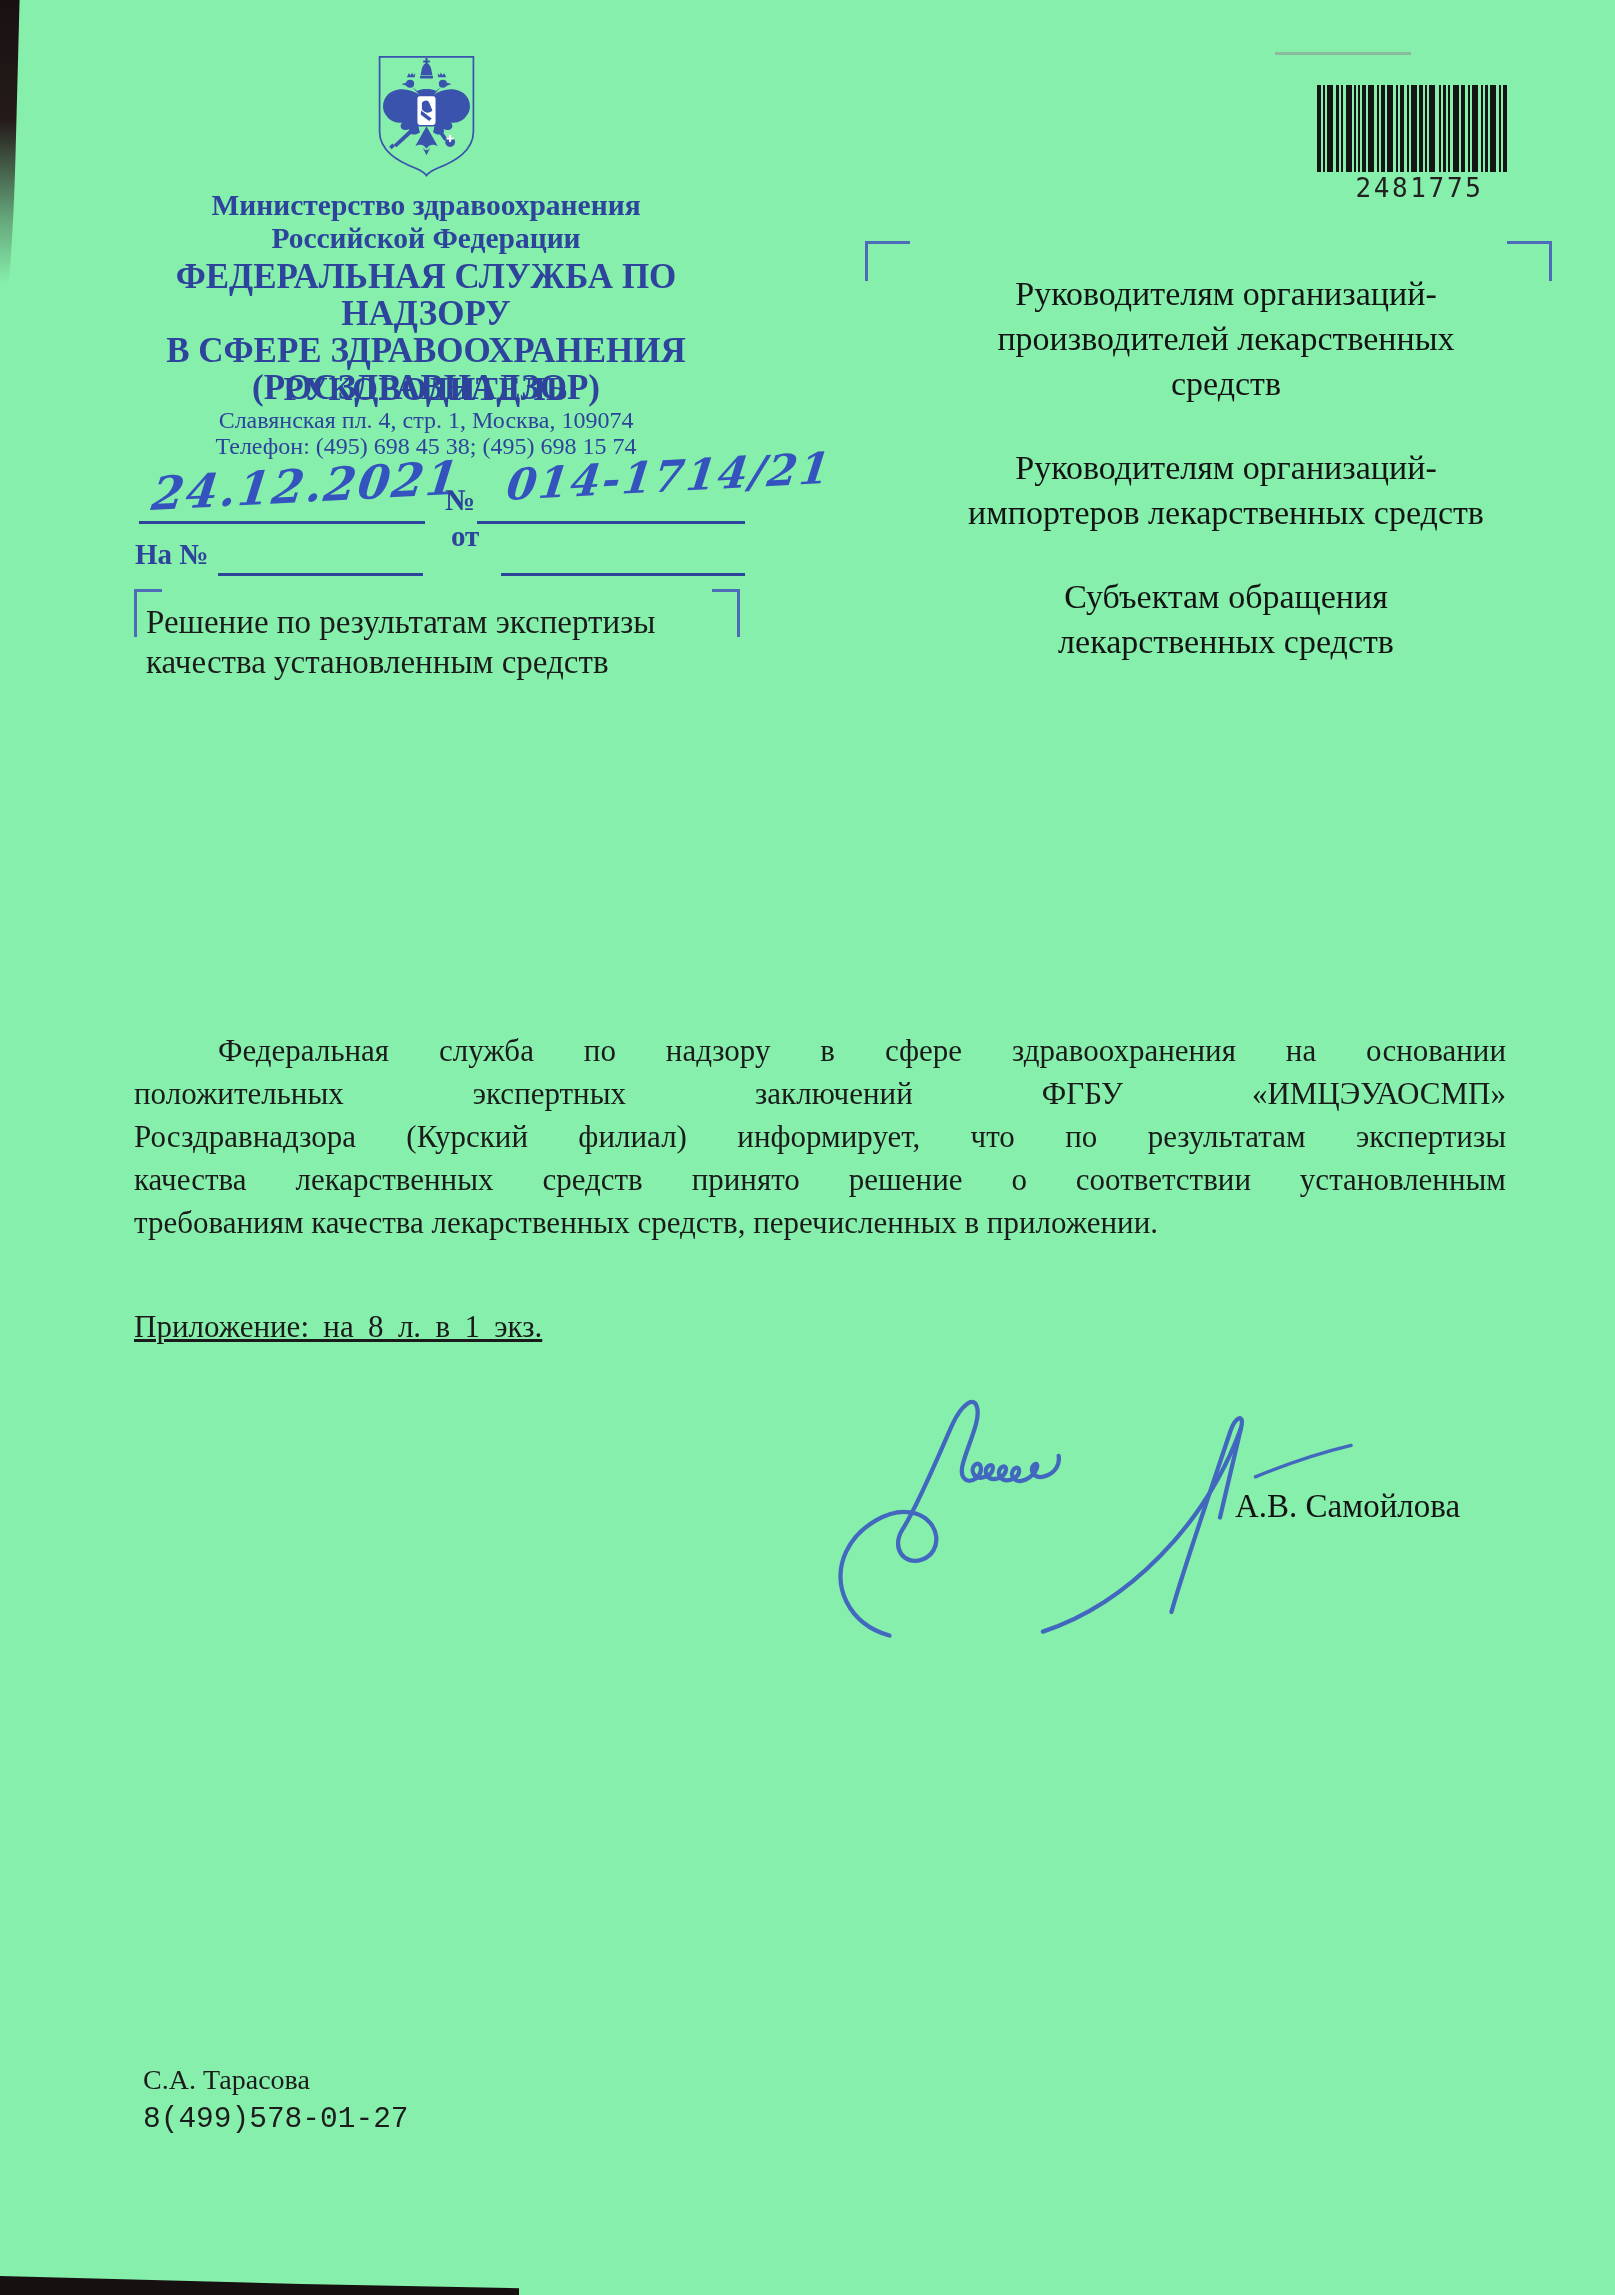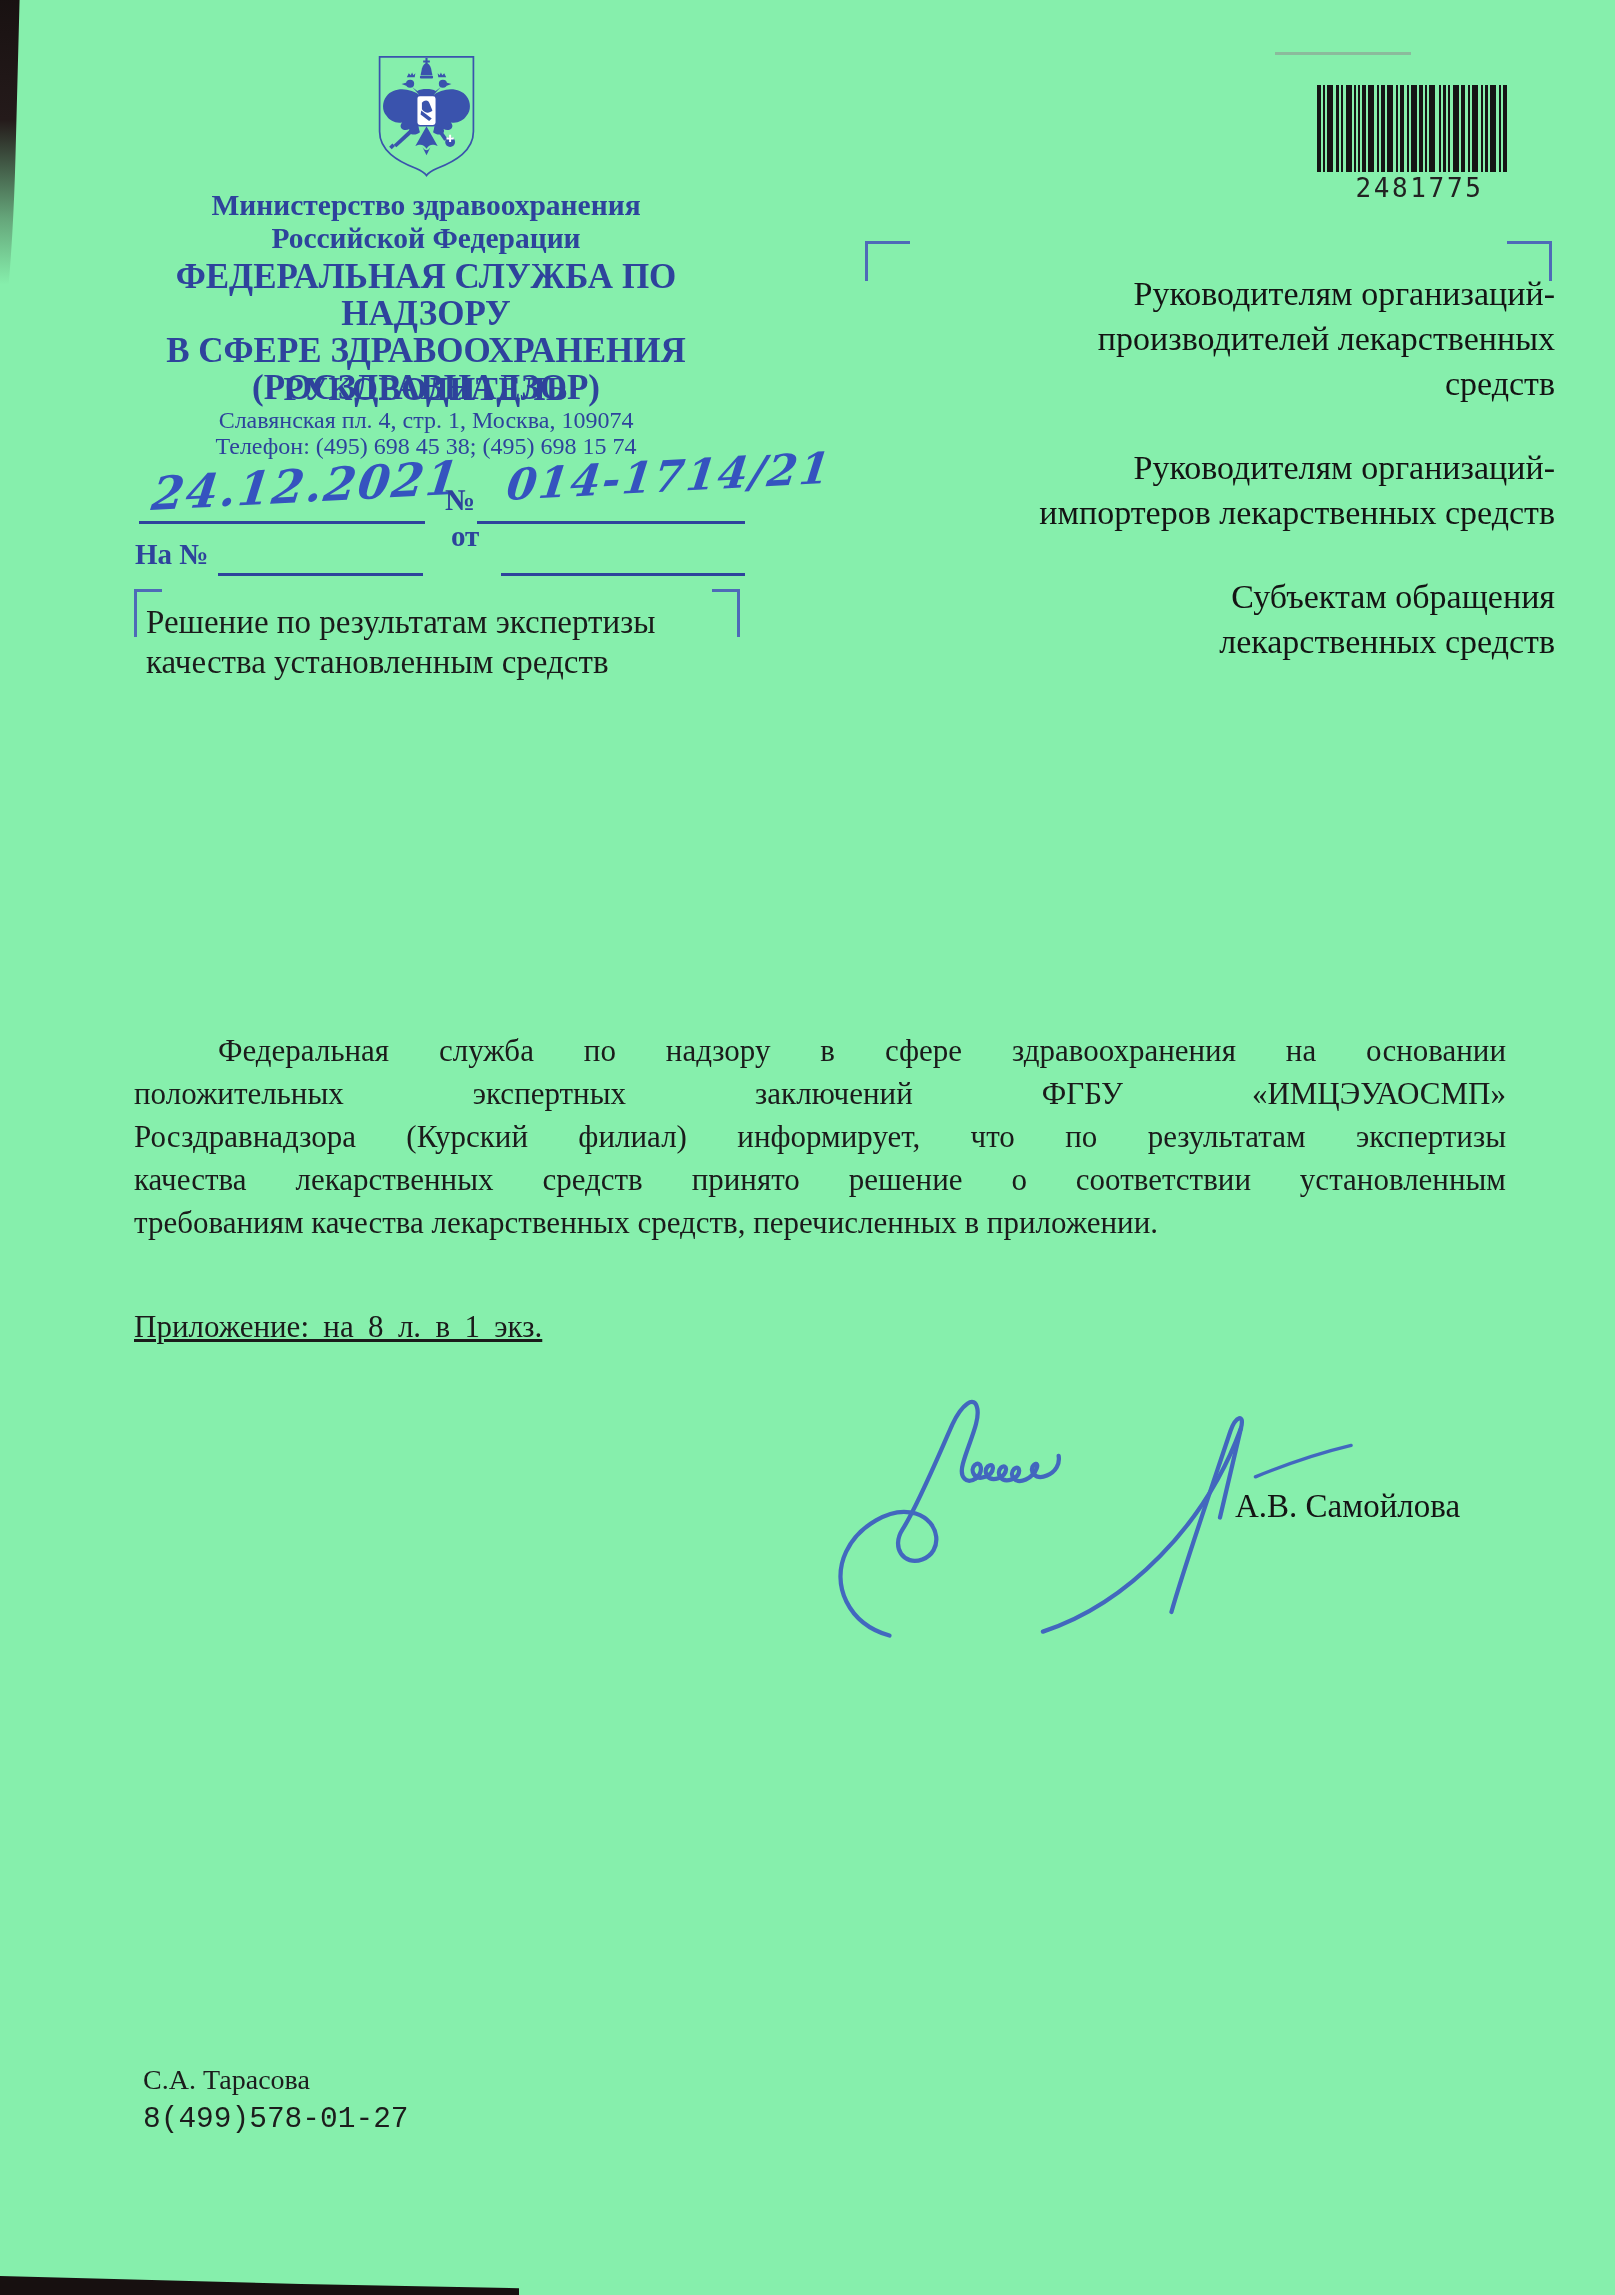--- a/index.html
+++ b/index.html
@@ -54,21 +54,21 @@
 
   
   .barcode-box { left:1317px; top:85px; width:205px; text-align:center; }
   .bars { display:flex; align-items:stretch; height:87px; }
   .bars div { background:#151515; }
   .bars span { flex:0 0 auto; }
   .bc-num { font-family:"DejaVu Sans Mono",monospace; font-size:26px;
             color:#222; letter-spacing:2.6px; margin-top:1.3px; }
 
   
-  .recipients { left:897px; top:271px; width:658px; text-align:right;
+  .recipients { left:897px; top:271px; width:658px; text-align:center;
                 color:#141414; font-size:34px; line-height:45px; }
   .recip-block { margin-bottom:39px; }
 
   
   .body-par { left:134px; top:1029px; width:1372px; color:#1b1b1b;
               font-size:31px; line-height:43px; }
   .jline { text-align:justify; text-align-last:justify; }
   .jline.first { text-indent:84px; }
   .jline.last { text-align-last:left; }
   .attachment { left:134px; top:1309px; color:#1b1b1b; font-size:31px; word-spacing:6.6px;text-decoration:underline; }

